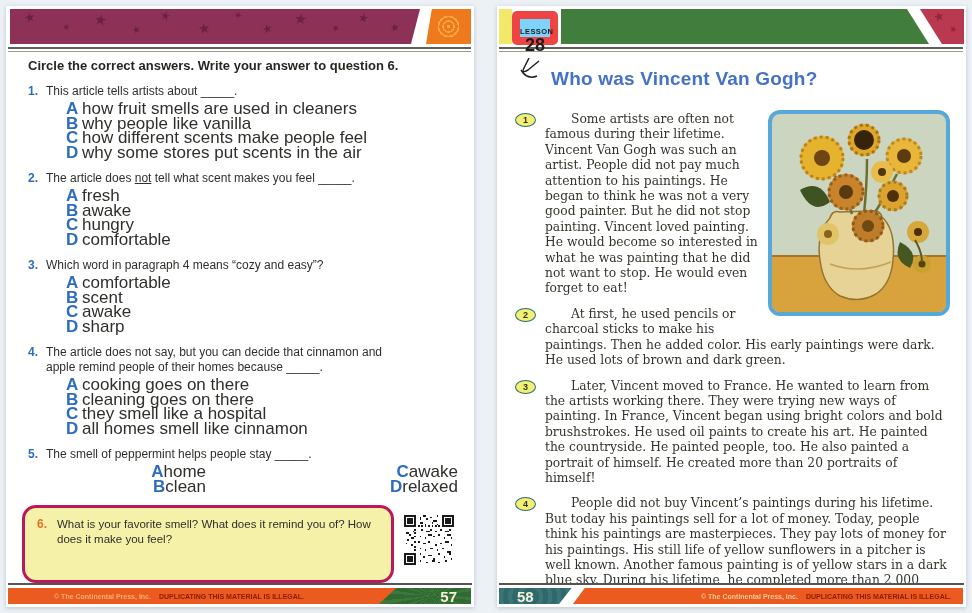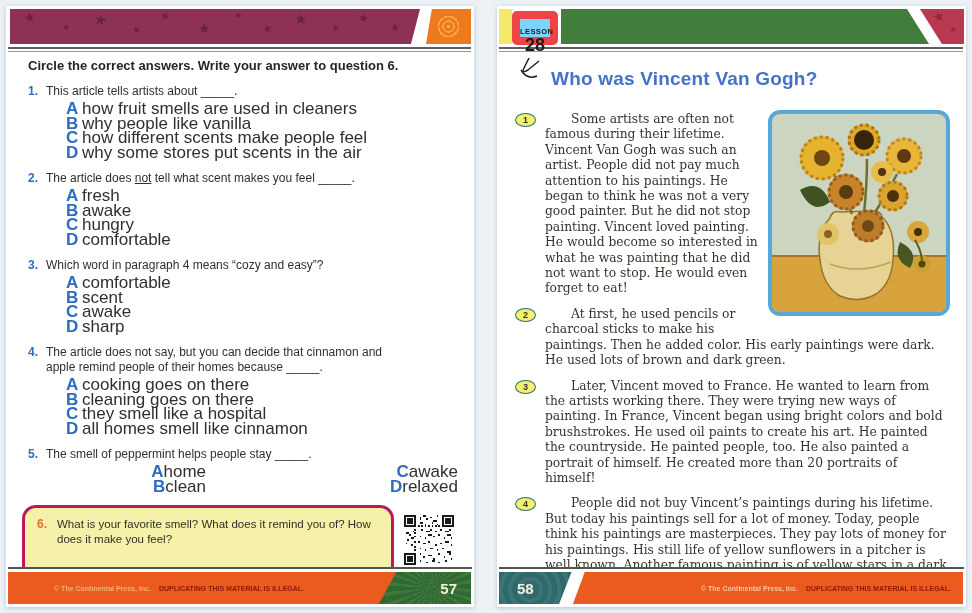--- a/index.html
+++ b/index.html
@@ -48,21 +48,21 @@
   .opts.two { display:grid; grid-template-columns:140px auto; grid-auto-flow:column; grid-template-rows:repeat(2,auto);text-align:right; }
 
   
   .q6box { position:absolute; left:16px; top:499px; width:372px; height:78px; background:#f6f1a8;
            border:3px solid #be185d; border-radius:14px; padding:9px 12px 0 12px; z-index:1; }
   .q6num { display:inline-block; width:20px; font-weight:bold; color:#d9742a; font-size:12px; vertical-align:top; }
   .q6text { display:inline-block; max-width:320px; font-size:11.5px; line-height:14.5px; color:#2f2f2b; vertical-align:top; }
   .qr { position:absolute; left:398px; top:509px; width:50px; height:50px; z-index:1; }
 
   
-  .footer { position:absolute; left:0; right:0; bottom:0; height:40px; z-index:2; background:#fff; }
+  .footer { position:absolute; left:0; right:0; bottom:0; height:24px; z-index:2; background:#fff; }
   .footer .frule { position:absolute; top:0; left:2px; right:2px; height:3px; border-top:2px solid #555550; }
   .fbar { position:absolute; top:5px; bottom:3px; }
   .f-orange-left { left:2px; width:392px; background:#eb5a1e; clip-path:polygon(0 0,100% 0,95% 100%,0 100%); }
   .f-green { left:368px; width:97px; background:#2f6b30;
              background-image:repeating-conic-gradient(from 0deg at 60% 50%, rgba(255,255,255,.08) 0deg 5deg, rgba(0,0,0,0) 5deg 13deg);
              clip-path:polygon(23% 0,100% 0,100% 100%,5% 100%); }
   .f-teal { left:2px; width:78px; background:#2e6a6d;
             background-image:repeating-radial-gradient(circle at 40% 55%, rgba(255,255,255,.07) 0 4px, rgba(0,0,0,0) 4px 9px);
             clip-path:polygon(0 0,93% 0,77% 100%,0 100%); }
   .f-orange-right { left:72px; right:3px; background:#eb5a1e; clip-path:polygon(4% 0,100% 0,100% 100%,1% 100%); }

